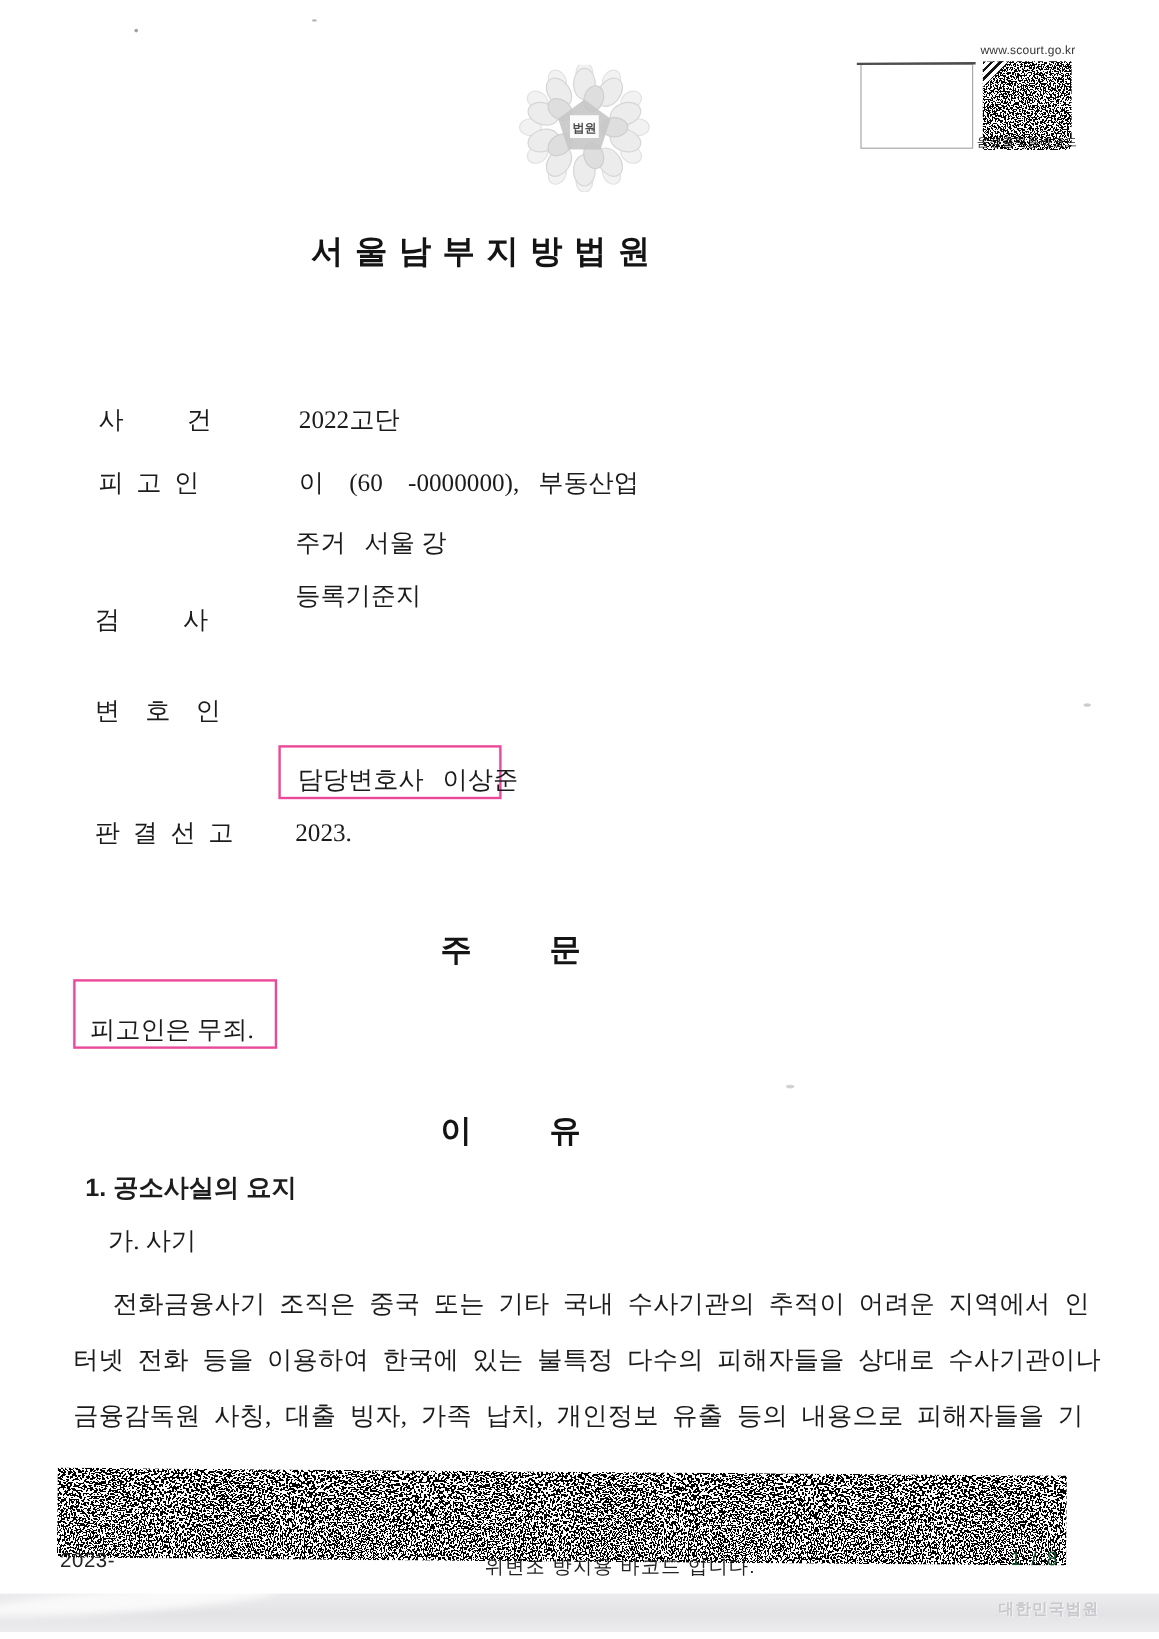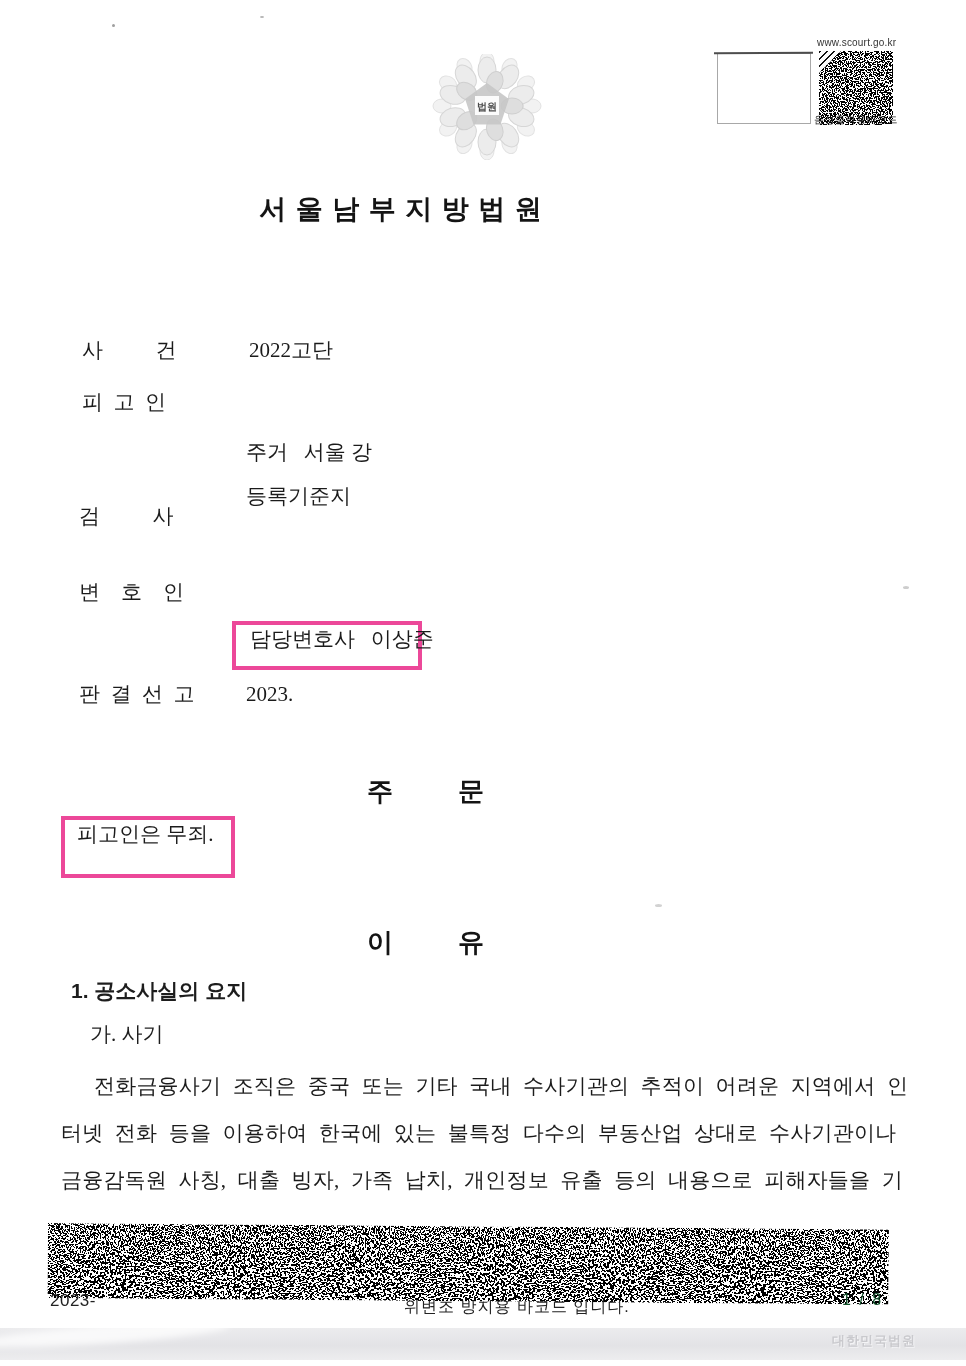--- a/index.html
+++ b/index.html
@@ -23,21 +23,21 @@
 
   
   .dot{position:absolute;background:#9f9f9f;border-radius:50%;}
 
   
   .court-title{left:0;top:194px;width:802px;text-align:center;font-size:27px;font-weight:bold;letter-spacing:1px;color:#141414;}
   .judgment{left:389px;top:269px;font-size:27px;font-weight:bold;color:#141414;}
 
   
   .fld{font-size:21px;color:#1b1b1b;}
-  .hl-box{position:absolute;border:4px solid #ec4899;display:flex;align-items:flex-start;}
+  .hl-box{position:absolute;border:2px solid #ec4899;display:flex;align-items:flex-end;}
 
   
   .mid-heading{font-size:26px;font-weight:bold;color:#141414;}
   .sec{font-size:21px;}
 
   .bodyline{font-size:21px;word-spacing:6px;letter-spacing:.2px;color:#1b1b1b;text-align:right;}
 
   
   .noise-strip{position:absolute;left:48px;top:1223px;width:841px;height:75px;
      transform:rotate(.45deg);transform-origin:left top;overflow:hidden;}
@@ -125,20 +125,21 @@
   <div class="dot" style="left:260px;top:16px;width:4px;height:2px;background:#b5b5b5;"></div>
   <div class="dot" style="left:903px;top:586px;width:6px;height:3px;background:#cdcdcd;"></div>
   <div class="dot" style="left:655px;top:904px;width:7px;height:3px;background:#d2d2d2;"></div>
 
   <div class="abs sans court-title">서 울 남 부 지 방 법 원</div>
 
   <div class="abs fld" style="left:82px;top:338px;">사          건</div>
   <div class="abs fld" style="left:249px;top:338px;">2022고단</div>
 
   <div class="abs fld" style="left:82px;top:390px;">피  고  인</div>
+  <div class="abs fld" style="left:249px;top:390px;">이    (60    -0000000),   부동산업</div>
 
   <div class="abs fld" style="left:246px;top:440px;">주거   서울 강</div>
   <div class="abs fld" style="left:246px;top:484px;">등록기준지</div>
 
   <div class="abs fld" style="left:79px;top:504px;">검          사</div>
   <div class="abs fld" style="left:79px;top:580px;">변    호    인</div>
 
   <div class="hl-box" style="left:232px;top:621px;width:182px;height:41px;">
     <div class="fld serif" style="padding-left:14px;white-space:pre;">담당변호사   이상준</div>
   </div>
@@ -149,21 +150,21 @@
   <div class="abs sans mid-heading" style="left:367px;top:777px;">주         문</div>
   <div class="hl-box" style="left:61px;top:816px;width:166px;height:54px;">
     <div class="fld serif" style="padding-left:12px;white-space:pre;">피고인은 무죄.</div>
   </div>
 
   <div class="abs sans mid-heading" style="left:367px;top:928px;">이         유</div>
   <div class="abs sans sec" style="left:71px;top:979px;font-weight:bold;">1. 공소사실의 요지</div>
   <div class="abs sec serif" style="left:90px;top:1022px;">가. 사기</div>
 
   <div class="abs bodyline" style="left:94px;top:1074px;">전화금융사기 조직은 중국 또는 기타 국내 수사기관의 추적이 어려운 지역에서 인</div>
-  <div class="abs bodyline" style="left:61px;top:1121px;">터넷 전화 등을 이용하여 한국에 있는 불특정 다수의 부동산업 상대로 수사기관이나</div>
+  <div class="abs bodyline" style="left:61px;top:1121px;">터넷 전화 등을 이용하여 한국에 있는 불특정 다수의 피해자들을 상대로 수사기관이나</div>
   <div class="abs bodyline" style="left:61px;top:1168px;">금융감독원 사칭, 대출 빙자, 가족 납치, 개인정보 유출 등의 내용으로 피해자들을 기</div>
 
   <div class="noise-strip">
     <svg width="841" height="75">
       <filter id="nz2" x="0" y="0" width="100%" height="100%">
         <feTurbulence type="fractalNoise" baseFrequency="0.8" numOctaves="2" seed="4"></feTurbulence>
         <feColorMatrix type="saturate" values="0"></feColorMatrix>
         <feComponentTransfer>
           <feFuncR type="discrete" tableValues="0 1"></feFuncR>
           <feFuncG type="discrete" tableValues="0 1"></feFuncG>

